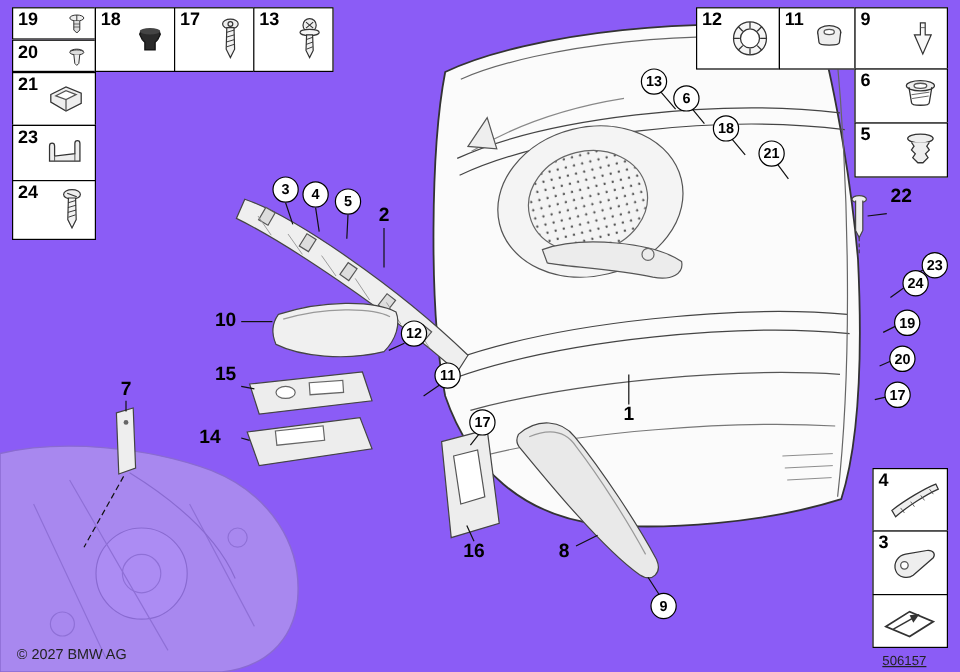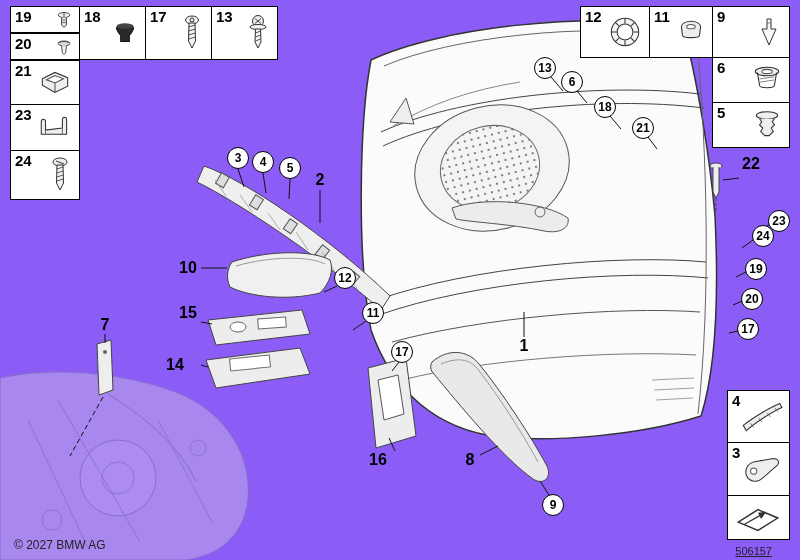--- a/index.html
+++ b/index.html
@@ -267,21 +267,21 @@
   <div class="callout" style="left:752px;top:225px;">24</div>
   <div class="callout" style="left:745px;top:258px;">19</div>
   <div class="callout" style="left:741px;top:288px;">20</div>
   <div class="callout" style="left:737px;top:318px;">17</div>
 
   <div class="plabel" style="left:320px;top:180px;">2</div>
   <div class="plabel" style="left:188px;top:268px;">10</div>
   <div class="plabel" style="left:188px;top:313px;">15</div>
   <div class="plabel" style="left:175px;top:365px;">14</div>
   <div class="plabel" style="left:105px;top:325px;">7</div>
-  <div class="plabel" style="left:378px;top:460px;">16</div>
+  <div class="plabel" style="left:395px;top:460px;">16</div>
   <div class="plabel" style="left:470px;top:460px;">8</div>
   <div class="plabel" style="left:524px;top:346px;">1</div>
   <div class="plabel" style="left:751px;top:164px;">22</div>
 
   <div class="copyright">© 2027 BMW AG</div>
   <div class="docnum">506157</div>
 
 </div>
 
 </body></html>

